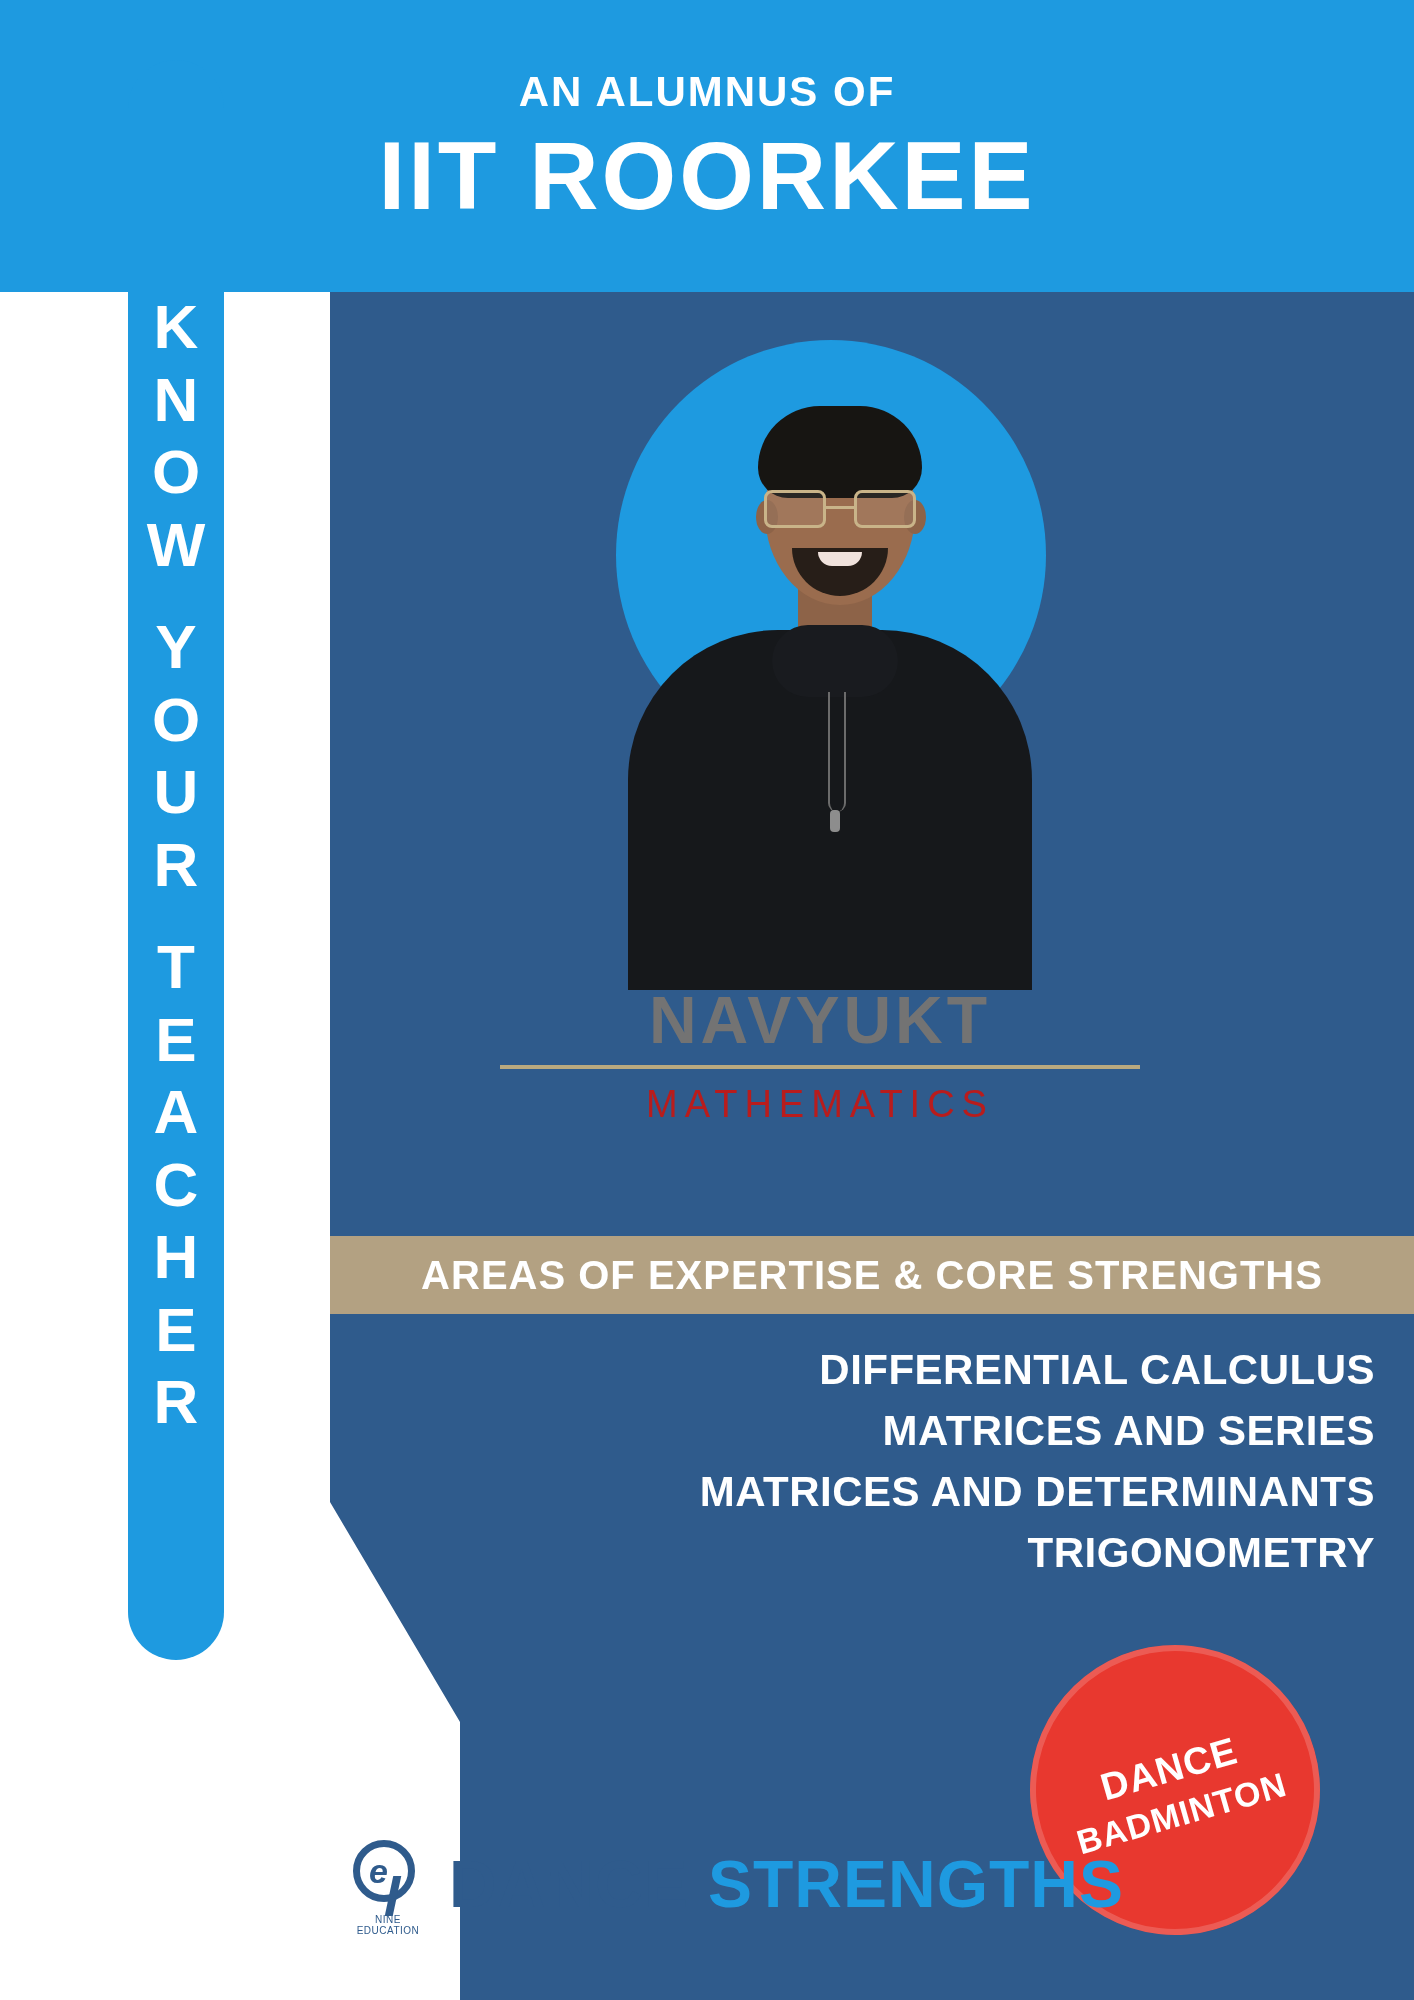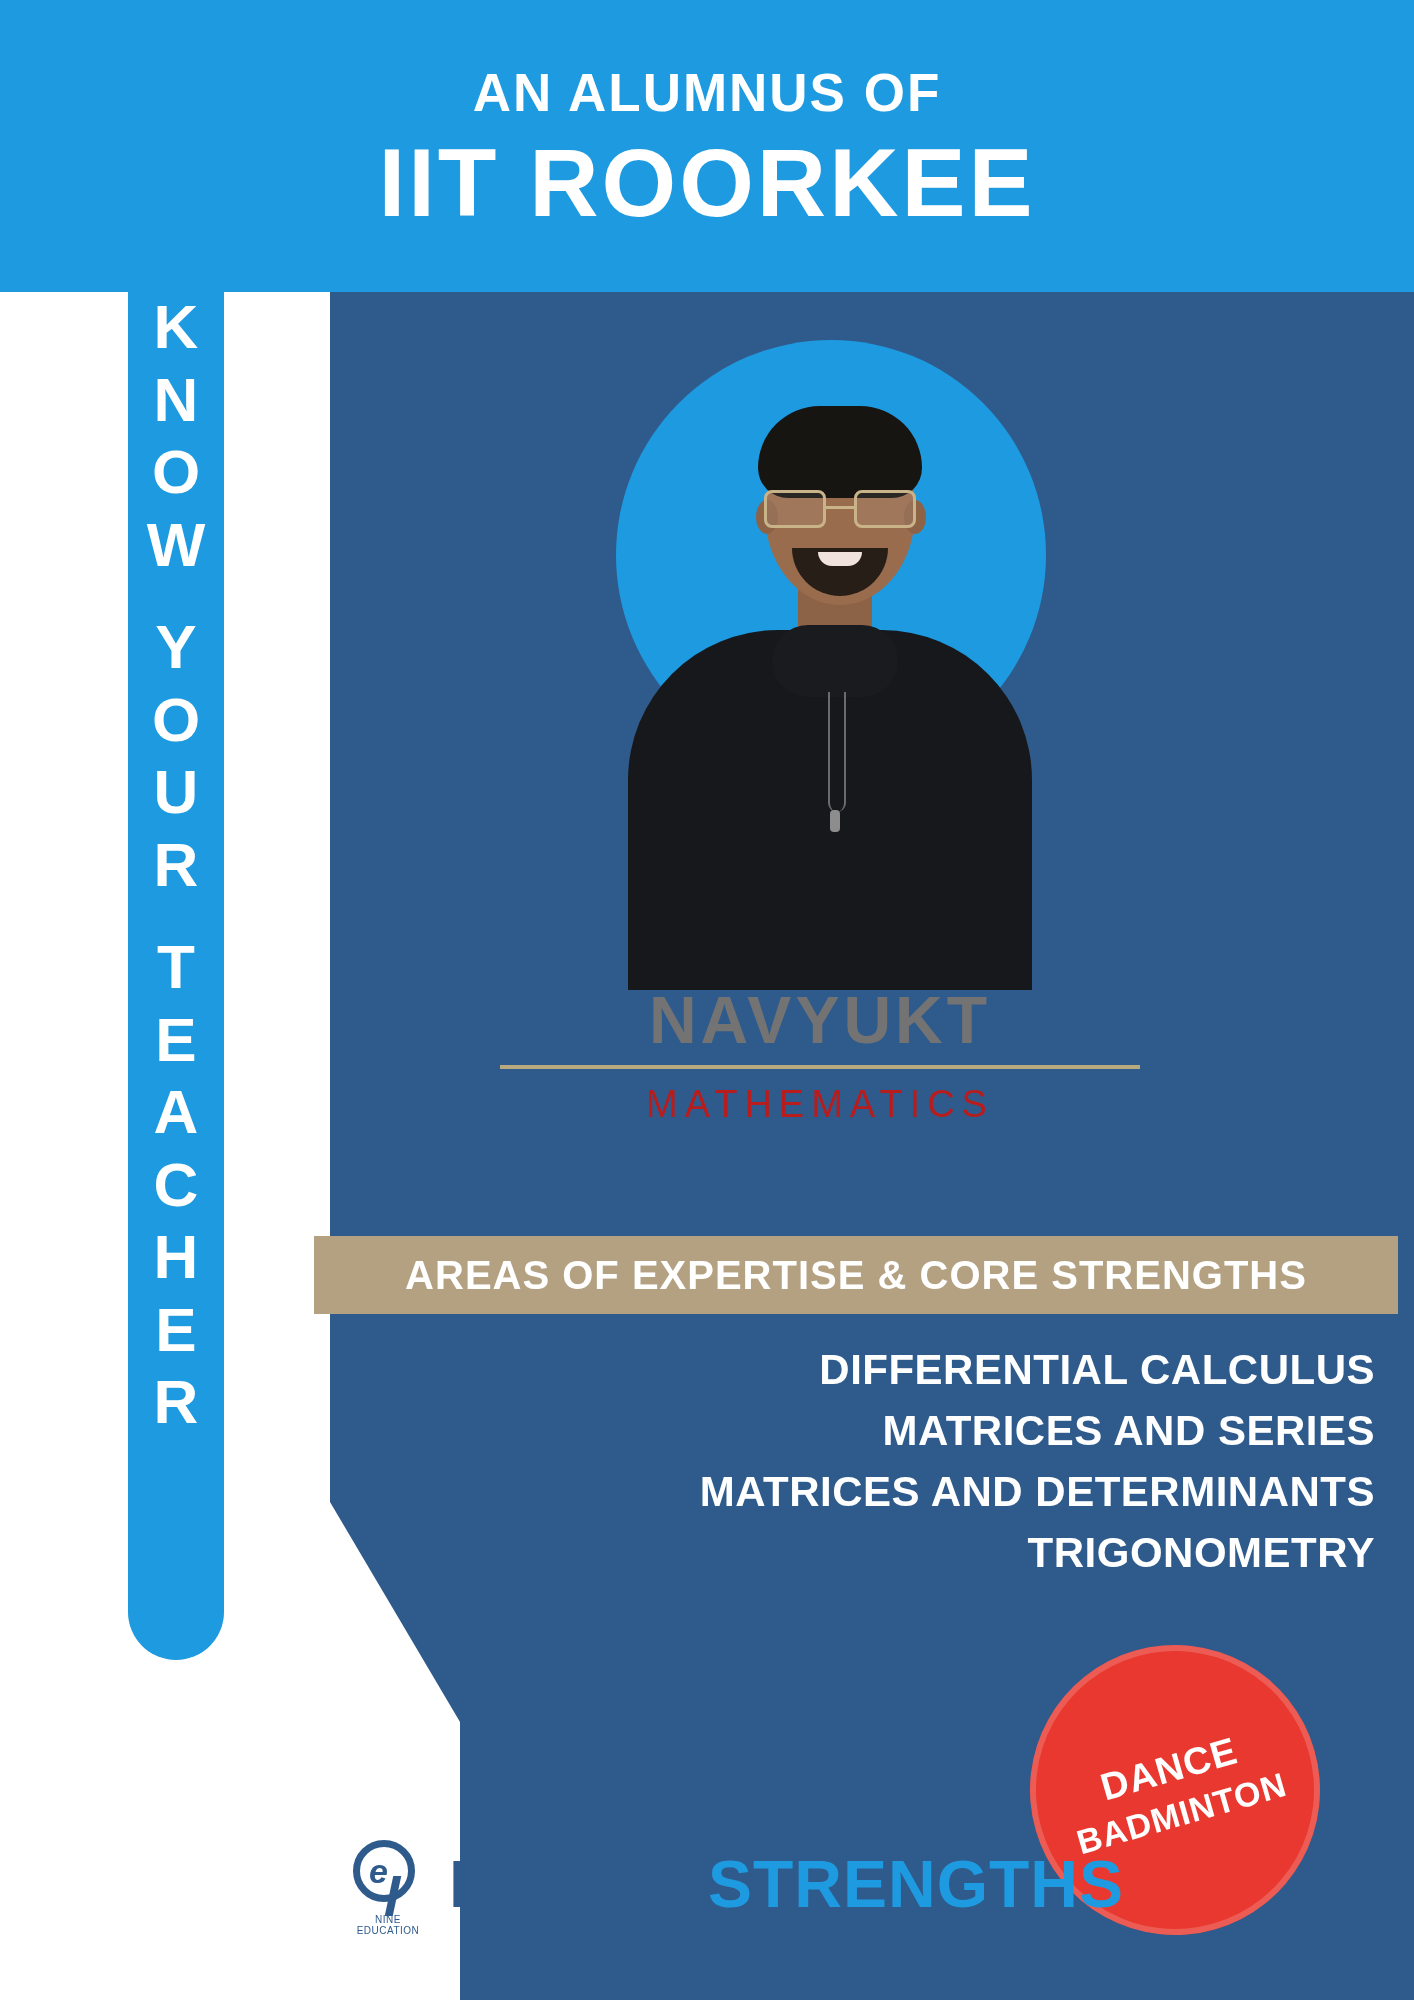--- a/index.html
+++ b/index.html
@@ -26,21 +26,21 @@
     width: 1414px;
     height: 292px;
     background: #1E9AE0;
     display: flex;
     flex-direction: column;
     align-items: center;
     justify-content: center;
   }
   .top-banner .line1 {
     color: #ffffff;
-    font-size: 53px;
+    font-size: 42px;
     font-weight: bold;
     letter-spacing: 2px;
     margin-bottom: 12px;
   }
   .top-banner .line2 {
     color: #ffffff;
     font-size: 96px;
     font-weight: bold;
     letter-spacing: 3px;
     line-height: 1.0;
@@ -263,21 +263,21 @@
   }
   .subject {
     color: #b91c1c;
     font-size: 38px;
     letter-spacing: 7px;
   }
 
   
   .exp-bar {
     position: absolute;
-    left: 314px;
+    left: 330px;
     top: 1236px;
     width: 1084px;
     height: 78px;
     background: #b3a182;
     display: flex;
     align-items: center;
     justify-content: center;
   }
   .exp-bar span {
     color: #ffffff;

